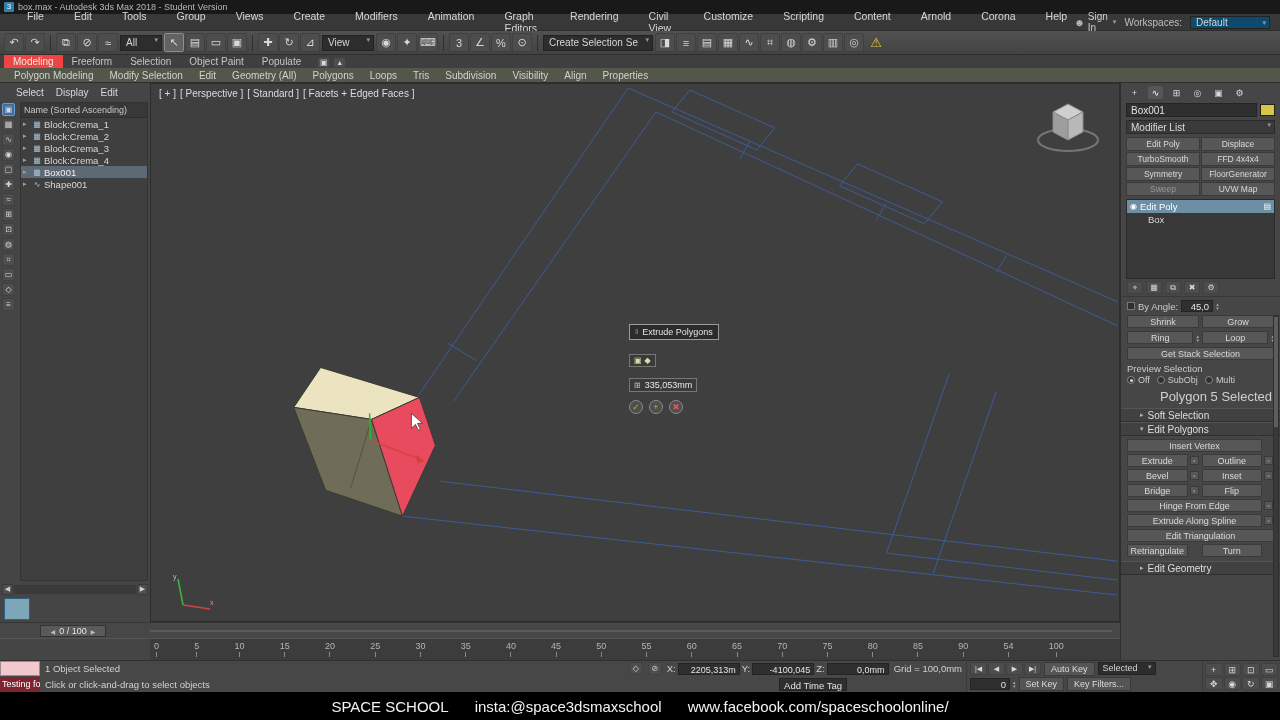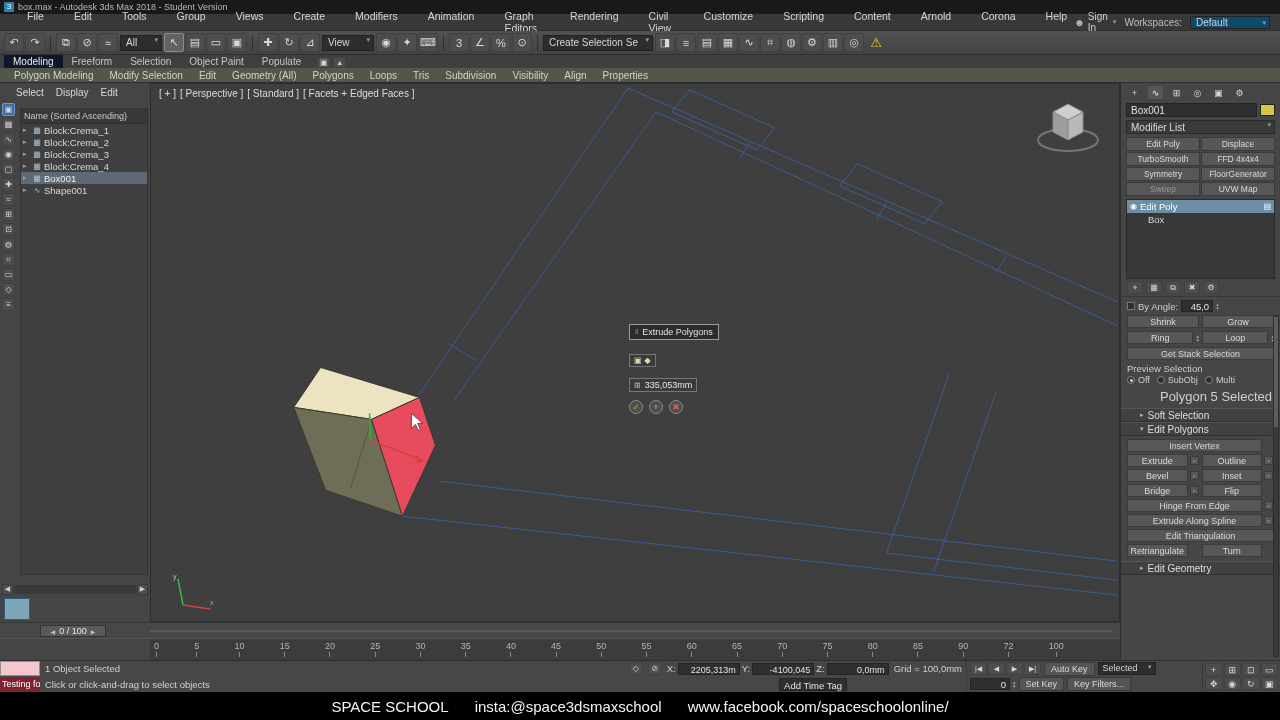--- a/index.html
+++ b/index.html
@@ -27,40 +27,40 @@
   .tseg { display:flex; gap:1px; align-items:center; }
   .tsep { width:1px; height:16px; background:#2f2f2f; margin:0 3px; }
   .ic { width:20px; height:19px; display:flex; align-items:center; justify-content:center; font-size:11px; color:#d8d8d8; background:#4d4d4d; border:1px solid #404040; border-radius:2px; }
   .ic[data-selected="true"] { background:#626262; border-color:#8d8d8d; }
   .tb-dd { height:16px; background:#2d2d2d; border:1px solid #222; color:#d6d6d6; font-size:10px; display:flex; align-items:center; padding:0 14px 0 5px; position:relative; }
   .warn { color:#e8c53a; background:transparent; border:none; font-size:13px; }
 
   
   .ribbontabs { height:13px; background:#3f3f3f; display:flex; align-items:flex-end; padding:0 4px; gap:1px; flex:0 0 auto; }
   .rtab { font-size:10px; color:#c4c4c4; padding:0 9px; height:13px; line-height:13px; }
-  .rtab[data-selected="true"] { background:#0f172a; color:#ecece4; }
+  .rtab[data-selected="true"] { background:#ef4444; color:#ecece4; }
   .rib-mini { display:flex; gap:3px; margin-left:6px; align-items:center; }
   .rib-mini .ic { width:13px; height:11px; font-size:8px; }
   .ribbongroups { height:15px; background:#52564b; display:flex; align-items:center; padding:0 6px; flex:0 0 auto; border-bottom:1px solid #2e2e2e; }
   .rgroup { font-size:10px; color:#d2d2c8; padding:0 8px; white-space:nowrap; }
 
   
   .work { flex:1 1 auto; display:flex; min-height:0; }
   .left-col { flex:1 1 auto; display:flex; flex-direction:column; min-width:0; }
   .main-row { flex:1 1 auto; display:flex; min-height:0; position:relative;}
 
   
   .explorer { width:150px; flex:0 0 auto; background:#454545; position:relative; display:flex; flex-direction:column; }
   .exp-btns { display:flex; gap:4px; padding:3px 4px 2px 12px; }
   .exp-btn { font-size:10px; color:#d8d8d8; background:none; border:none; padding:1px 4px; }
   .exp-main { flex:1 1 auto; display:flex; min-height:0;}
   .exp-tools { width:18px; display:flex; flex-direction:column; gap:2px; padding:2px; }
   .exp-tools .ic { width:13px; height:13px; font-size:8px; }
   .exp-tools .ic[data-selected="true"] { background:#3f6e9e; border-color:#6b9cc9; }
-  .exp-tree { flex:1 1 auto; background:#3f3f3f; border:1px solid #333; margin:7px 2px; overflow:hidden; }
+  .exp-tree { flex:1 1 auto; background:#3f3f3f; border:1px solid #333; margin:1px 2px; overflow:hidden; }
   .exp-header { font-size:9px; color:#c9c9c9; background:#383838; border-bottom:1px solid #2f2f2f; padding:2px 3px; }
   .exp-row { display:flex; align-items:center; gap:2px; font-size:9.5px; color:#d8d8d8; padding:1px 2px; height:12px; }
   .exp-row[data-selected="true"] { background:#5d6a76; color:#f0f0f0; }
   .exp-expander { font-size:7px; color:#9f9f9f; width:7px; }
   .exp-type-ic { font-size:8px; color:#a9c4d6; width:10px; text-align:center; }
   .exp-scroll { height:12px; margin:1px 2px; display:flex; align-items:center; }
   .exp-scroll .sbtn { width:11px; height:11px; font-size:7px; color:#cfcfcf; background:#4e4e4e; border:1px solid #3a3a3a; display:flex; align-items:center; justify-content:center;}
   .exp-scroll .strack { flex:1; height:9px; background:#3a3a3a; margin:0 1px; }
   .exp-swatch { position:absolute; left:4px; bottom:2px; width:26px; height:22px; background:#7da6b8; border:1px solid #2e5f7e; }
 
@@ -577,21 +577,21 @@
               <span class="t-num">85</span>
               <div class="t-mark"></div>
             </div>
 
             <div class="tick">
               <span class="t-num">90</span>
               <div class="t-mark"></div>
             </div>
 
             <div class="tick">
-              <span class="t-num">72</span>
+              <span class="t-num">54</span>
               <div class="t-mark"></div>
             </div>
 
             <div class="tick">
               <span class="t-num">100</span>
               <div class="t-mark"></div>
             </div>
           </div>
       </div>
     </div>

